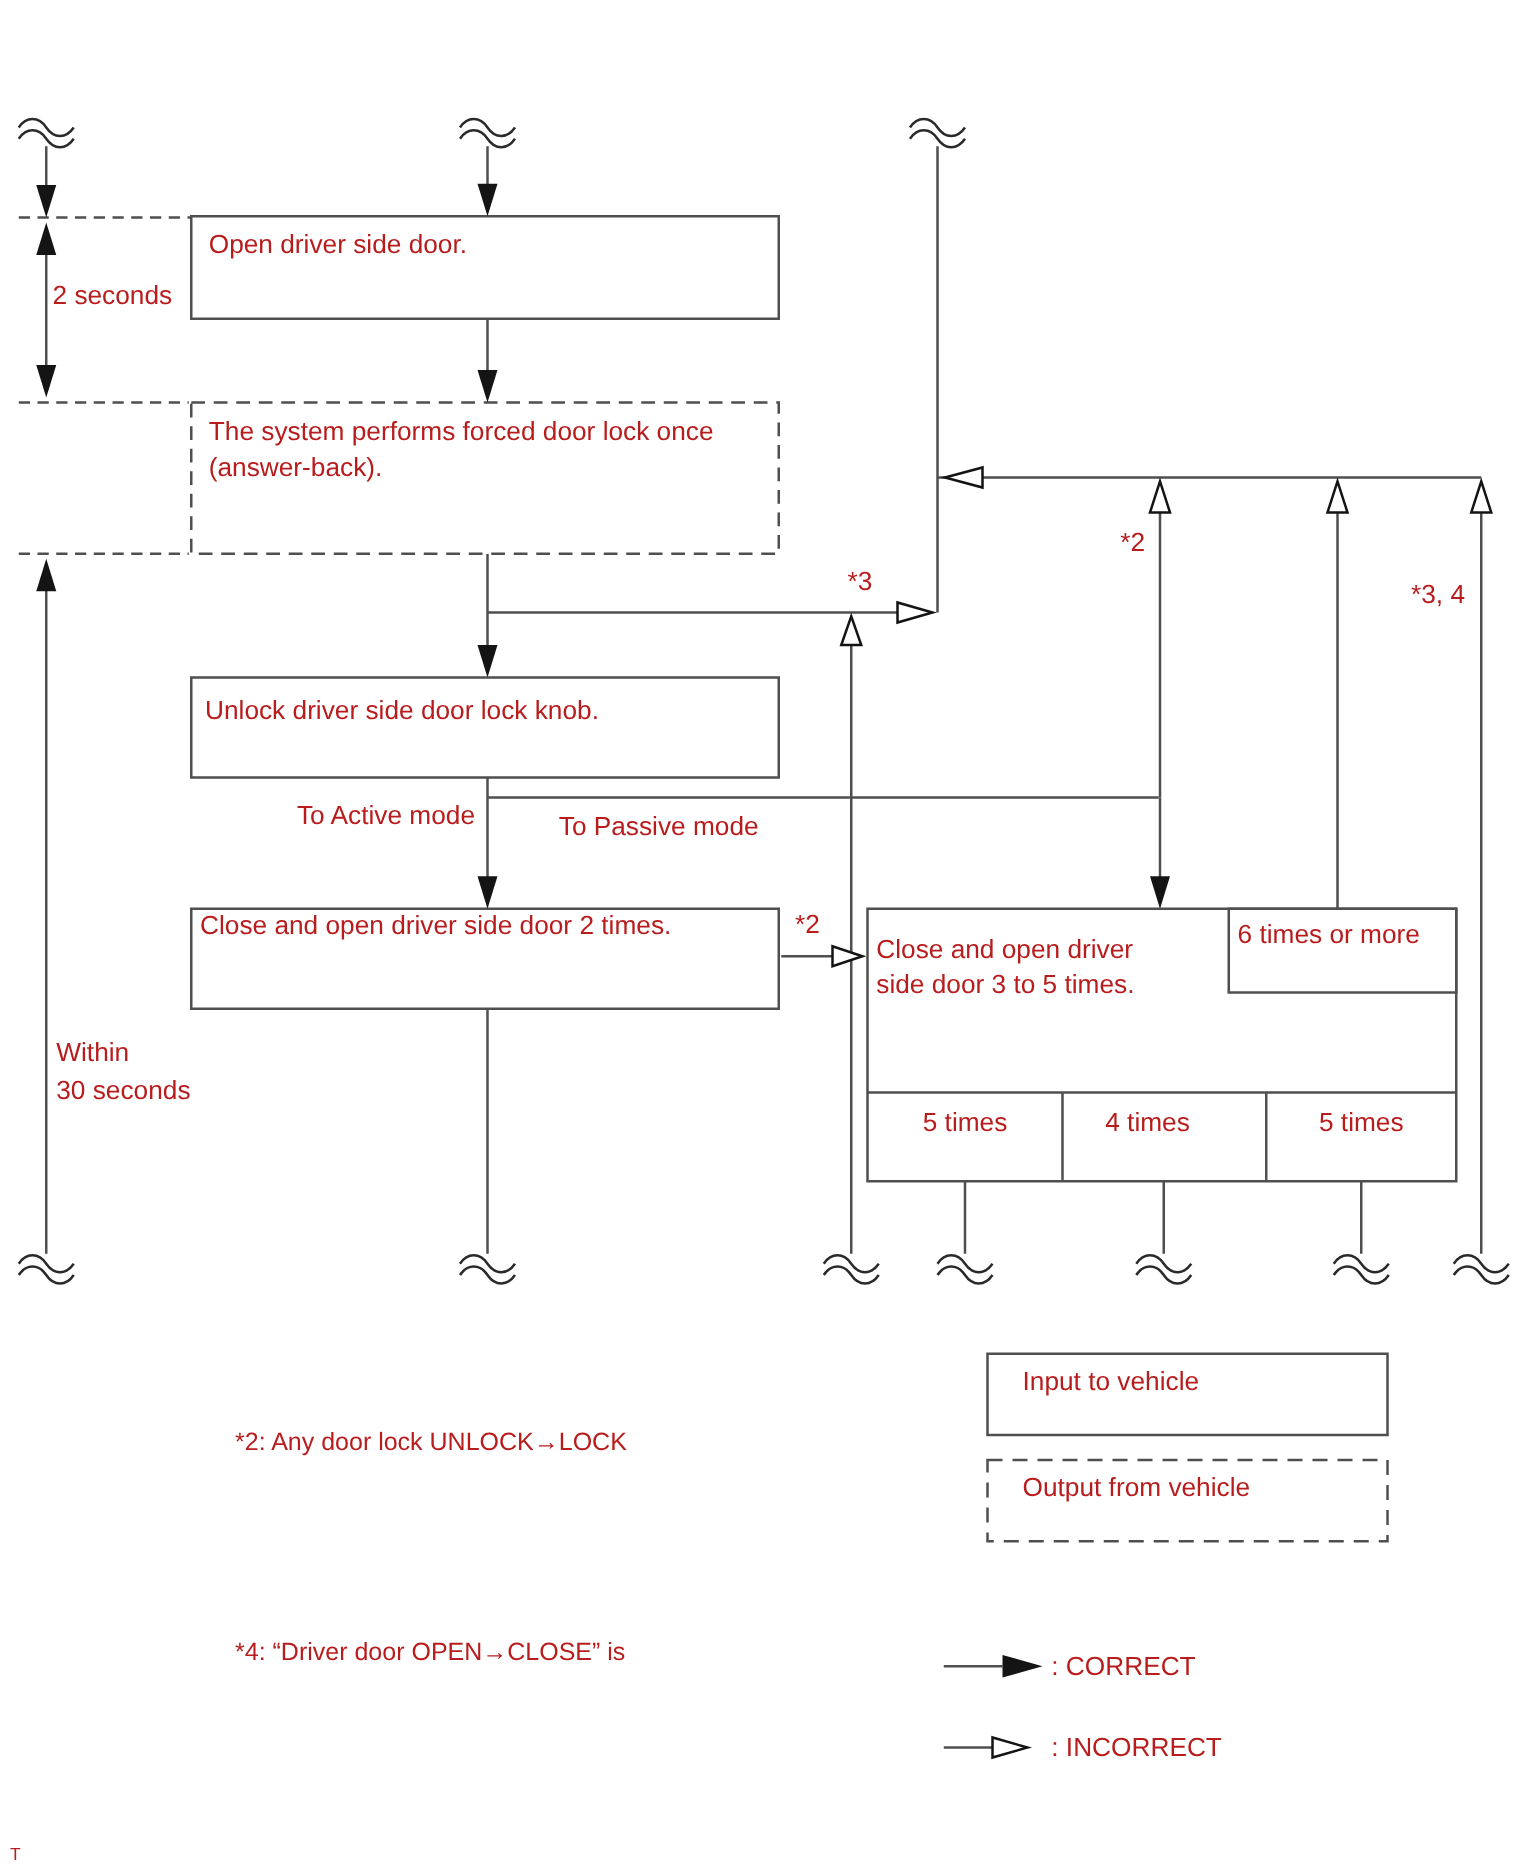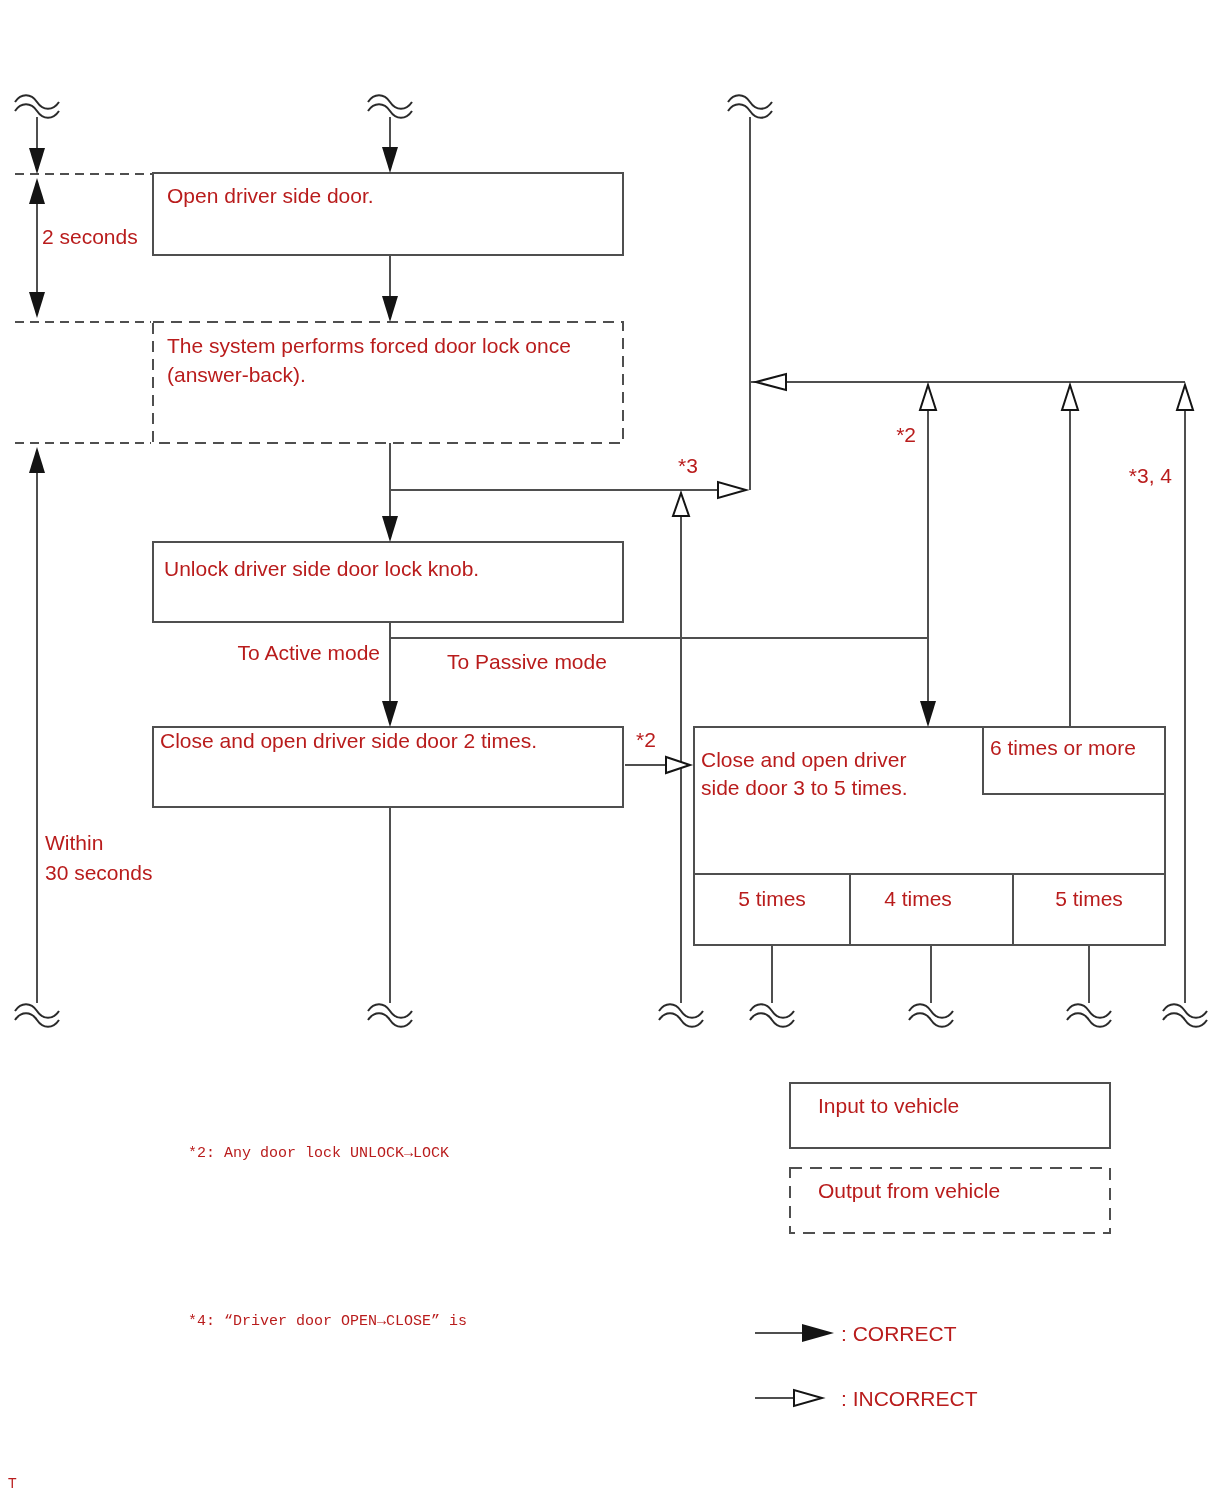--- a/index.html
+++ b/index.html
@@ -15,21 +15,21 @@
   .lbl{
     position:absolute;
     font-size:21px;line-height:25px;
     color:#b91c1c;
     white-space:nowrap;
     z-index:2;
   }
   .pre{white-space:pre-line;}
   .ralign{text-align:right;}
   .calign{text-align:center;}
-  .note{font-size:15px;line-height:28px;font-family:Liberation Mono, monospace;}
+  .note{font-size:20px;line-height:28px;}
   .footer{font-size:14px;}
 </style>
 </head>
 <body>
 
 <div id="canvas">
 
   <svg id="wires" width="1210" height="1498" viewBox="0 0 1210 1498">
     <g stroke="#4f4f4f" stroke-width="2" fill="none">
 

